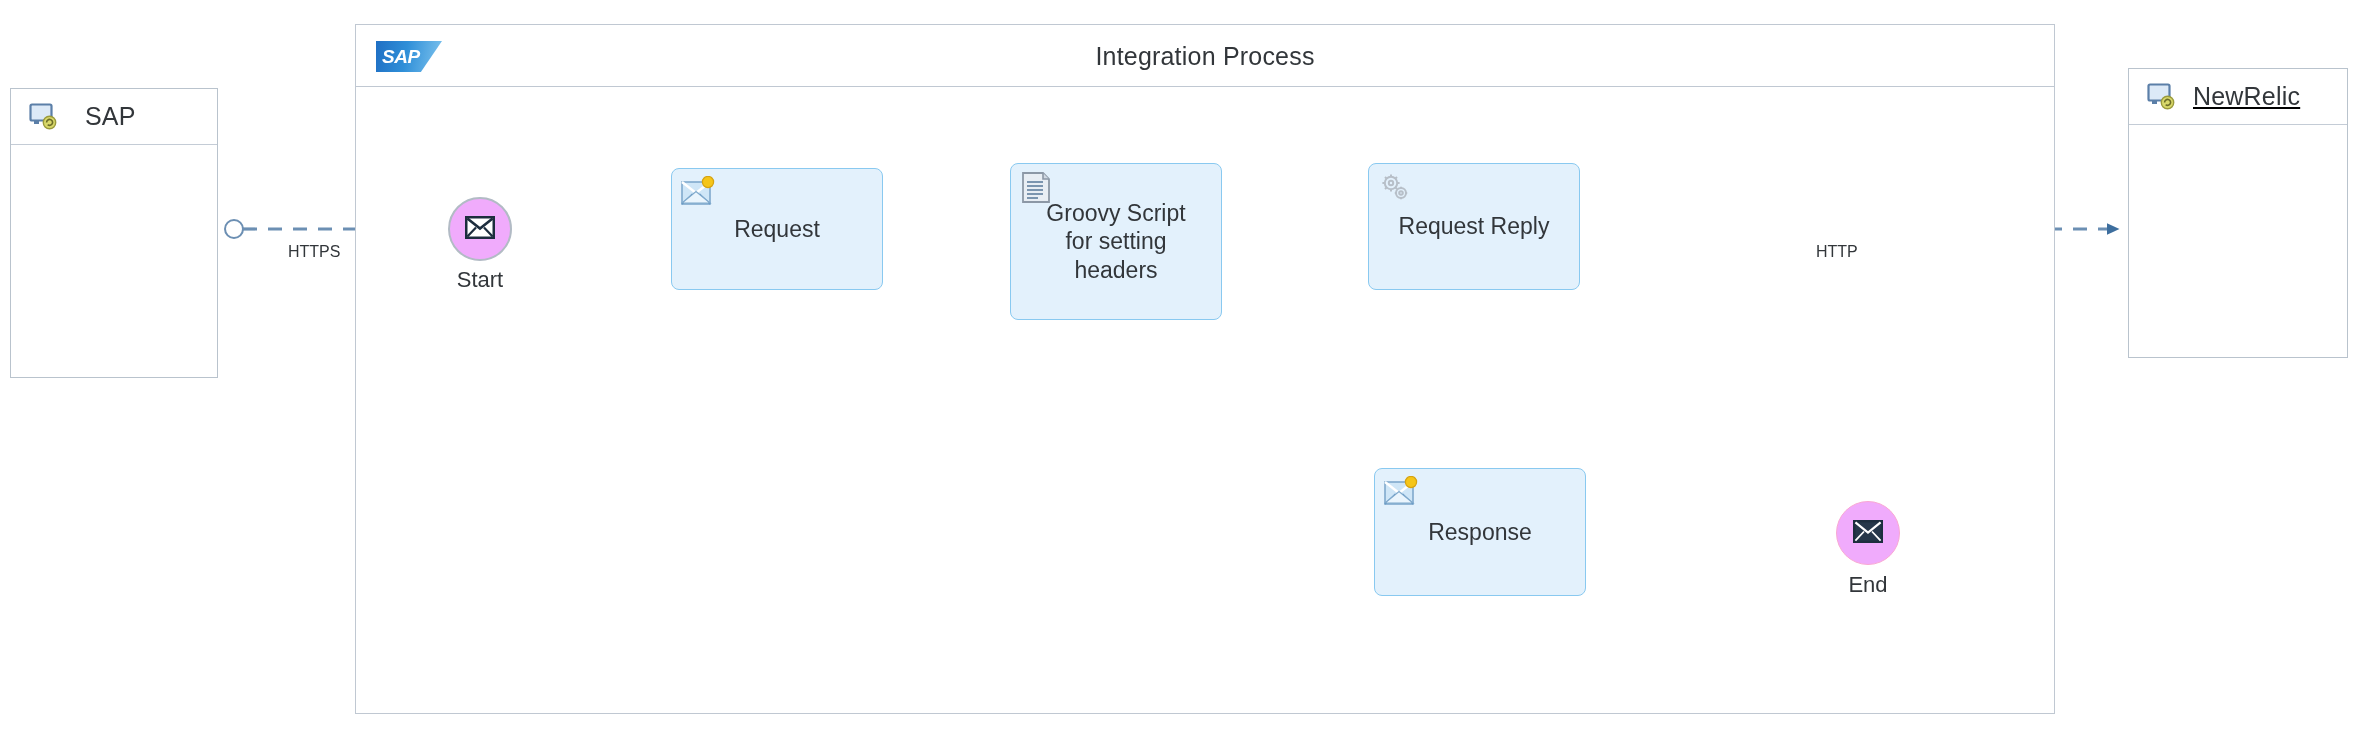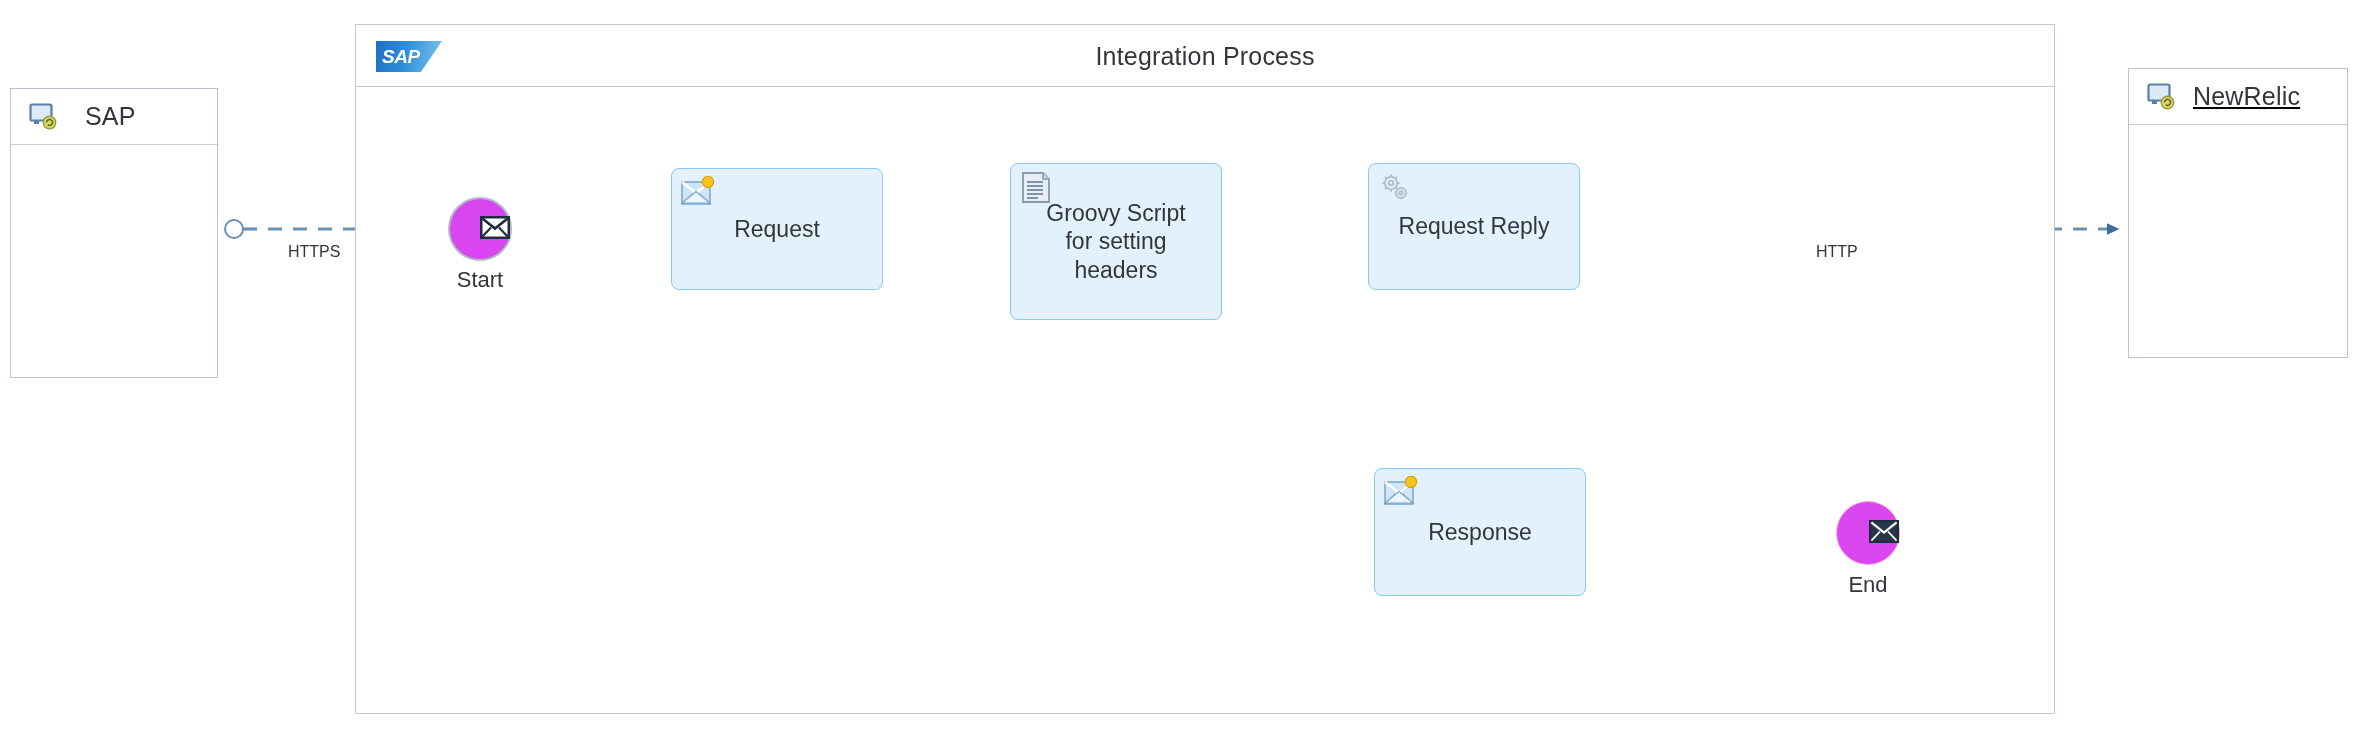--- a/index.html
+++ b/index.html
@@ -124,25 +124,25 @@
     left: 9px;
     top: 7px;
     width: 34px;
     height: 34px;
   }
 
   
   .event {
     position: absolute;
     border-radius: 50%;
-    background: #d946ef;
+    background: #f0abfc;
     box-sizing: border-box;
     display: flex;
     align-items: center;
-    justify-content: flex-end;
+    justify-content: center;
   }
   .event.start { border: 2px solid #b2bbc5; }
   .event.end   { border: 1px solid #f9a8d4; }
   .event-caption {
     position: absolute;
     top: 100%;
     margin-top: 8px;
     left: 50%;
     transform: translateX(-50%);
     font-size: 22px;

